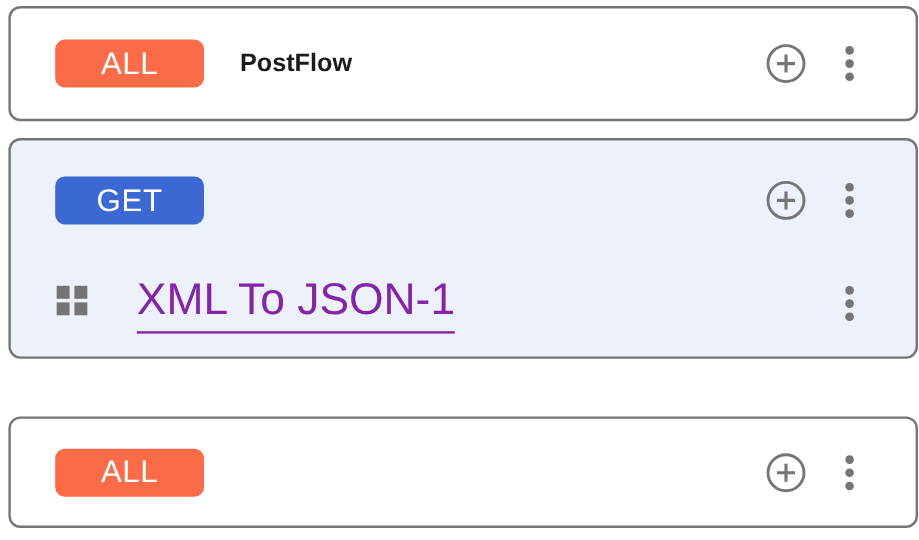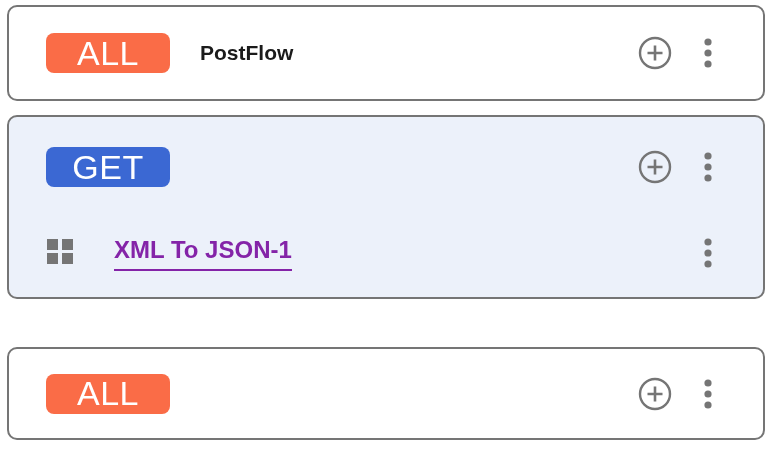--- a/index.html
+++ b/index.html
@@ -49,21 +49,21 @@
 
   .badge {
     flex: 0 0 auto;
     width: 124px;
     height: 40px;
     border-radius: 8px;
     display: flex;
     align-items: center;
     justify-content: center;
     color: #ffffff;
-    font-size: 34px;
+    font-size: 26px;
     font-weight: 400;
     letter-spacing: 0.5px;
   }
   .badge-all { background: var(--badge-all-bg, #FA6C47); }
   .badge-get { background: var(--badge-get-bg, #3B68D3); }
 
   .flow-title {
     margin-left: 30px;
     font-size: 21px;
     font-weight: 700;
@@ -84,22 +84,22 @@
     margin: 0;
     cursor: pointer;
     display: flex;
     align-items: center;
     justify-content: center;
   }
 
   .policy-grid { flex: 0 0 auto; }
   .policy-link {
     margin-left: 41px;
-    font-size: 24px;
-    font-weight: 700;
+    font-size: 37px;
+    font-weight: 400;
     color: var(--link-purple, #8424A8);
     text-decoration: none;
     border-bottom: 2.5px solid var(--link-purple, #8424A8);
     padding-bottom: 5px;
     white-space: nowrap;
     cursor: pointer;
   }
 </style>
 </head>
 <body>

